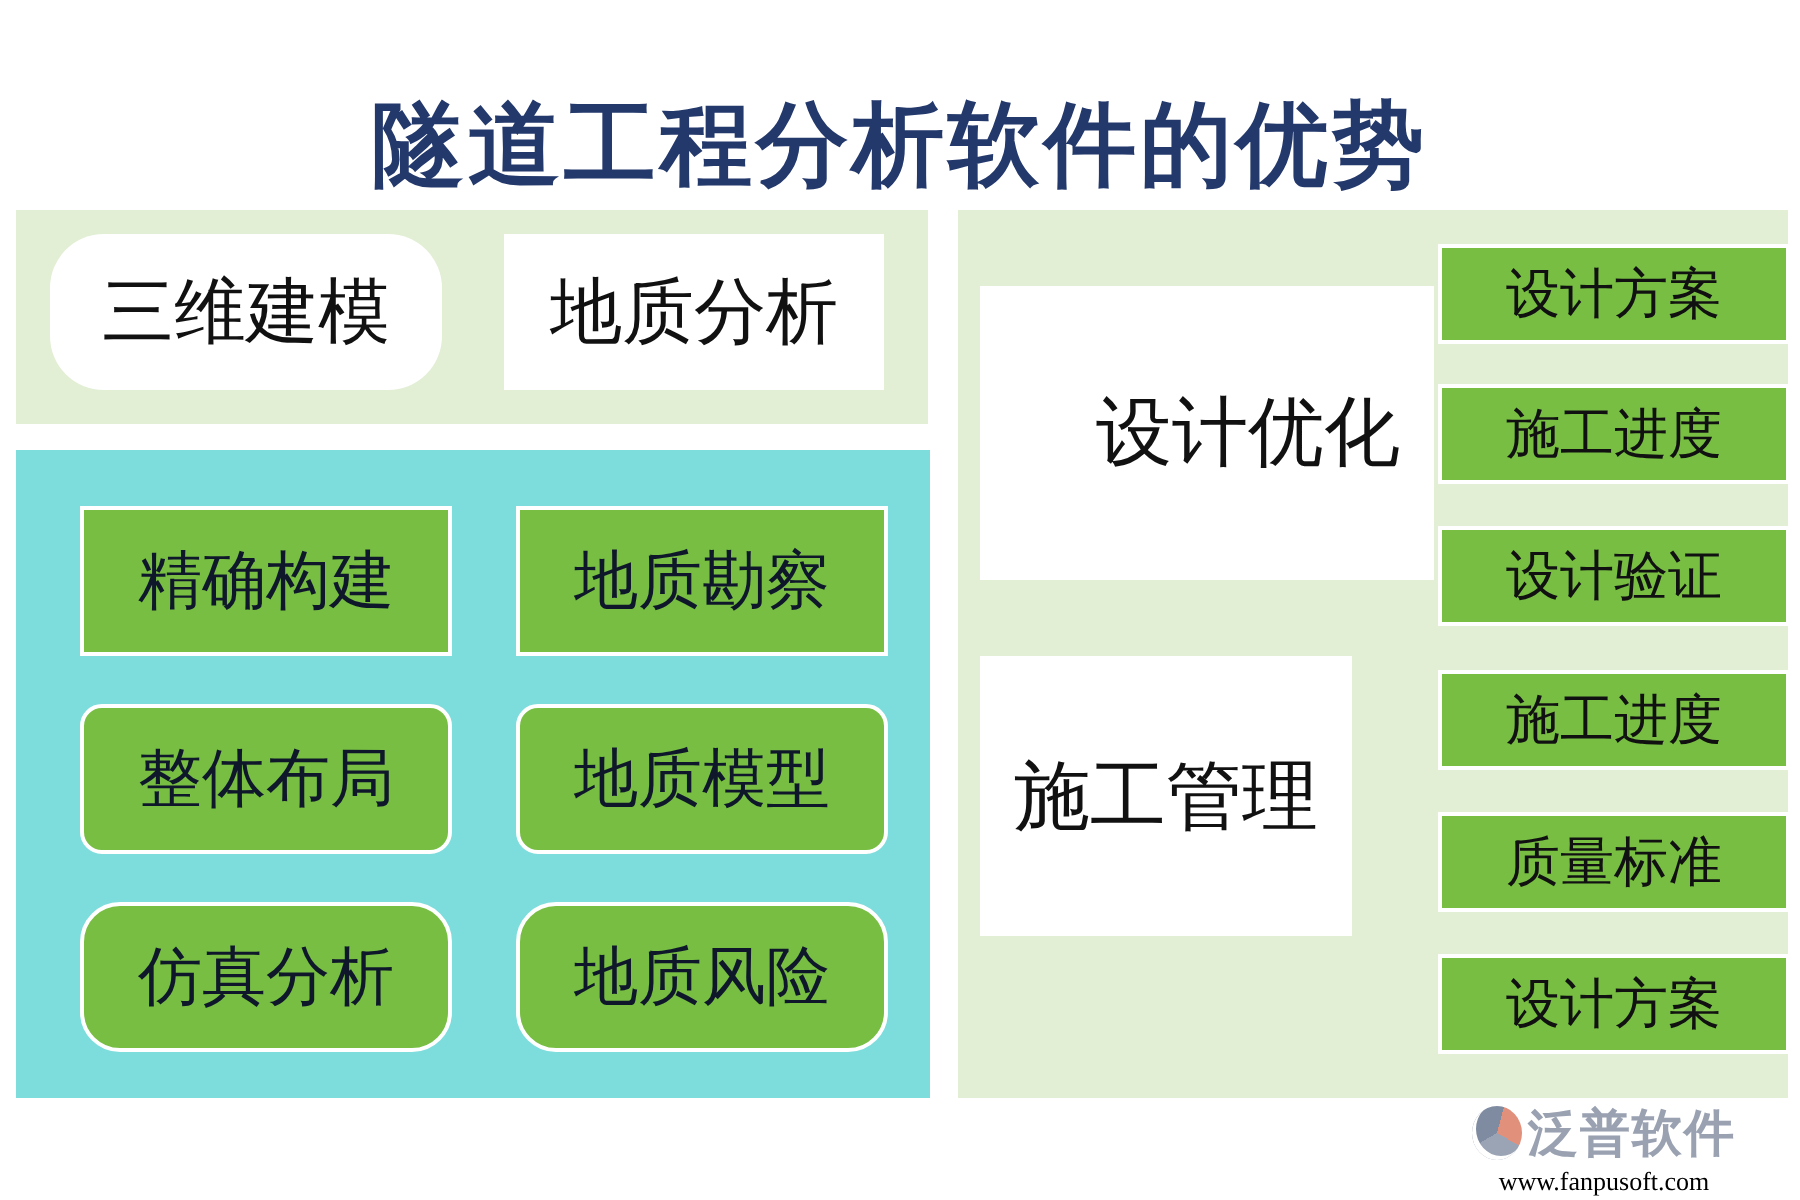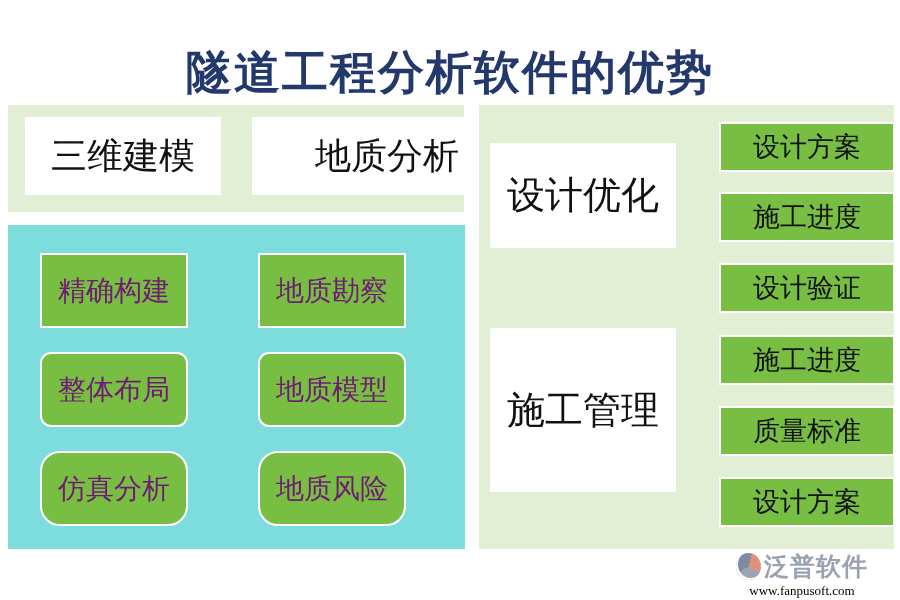--- a/index.html
+++ b/index.html
@@ -18,49 +18,49 @@
   
   .panel-left-top{
     position:absolute;left:8px;top:105px;width:456px;height:107px;
     background:#E2EFD5;
   }
   .header-box{
     position:absolute;top:12px;height:78px;background:#ffffff;
     display:flex;align-items:center;justify-content:center;
     font-size:36px;color:#111111;
   }
-  .header-box.h1{left:17px;width:196px;}
-  .header-box.h2{left:244px;width:190px;padding-left:40px;}
+  .header-box.h1{left:17px;width:196px;border-radius:27px;}
+  .header-box.h2{left:244px;width:190px;}
 
   
   .panel-teal{
     position:absolute;left:8px;top:225px;width:457px;height:324px;
     background:#7DDDDC;
   }
   .teal-btn{
-    position:absolute;width:148px;height:75px;
+    position:absolute;width:186px;height:75px;
     background:#77BE43;border:2px solid #ffffff;box-sizing:border-box;
     display:flex;align-items:center;justify-content:center;
-    font-size:28px;color:#701a75;
+    font-size:32px;color:#0f172a;
   }
   .col1{left:32px;} .col2{left:250px;}
   .row1{top:28px;} .row2{top:127px;border-radius:11px;} .row3{top:226px;border-radius:20px;}
 
   
   .panel-right{
     position:absolute;left:479px;top:105px;width:415px;height:444px;
     background:#E2EFD5;
   }
   .group-box{
     position:absolute;left:11px;width:186px;background:#ffffff;
     display:flex;align-items:center;justify-content:center;
     font-size:38px;color:#111111;
   }
-  .group-box.g1{top:38px;height:105px;}
-  .group-box.g2{top:223px;height:164px;}
+  .group-box.g1{top:38px;height:147px;padding-left:41px;}
+  .group-box.g2{top:223px;height:140px;}
   .right-btn{
     position:absolute;left:212px;width:176px;height:50px;
     background:#77BE43;border:2px solid #ffffff;box-sizing:border-box;
     display:flex;align-items:center;justify-content:center;
     font-size:27px;color:#111111;margin-left:28px;
   }
   .rb1{top:17px;} .rb2{top:87px;} .rb3{top:158px;}
   .rb4{top:230px;} .rb5{top:301px;} .rb6{top:372px;}
 
   

